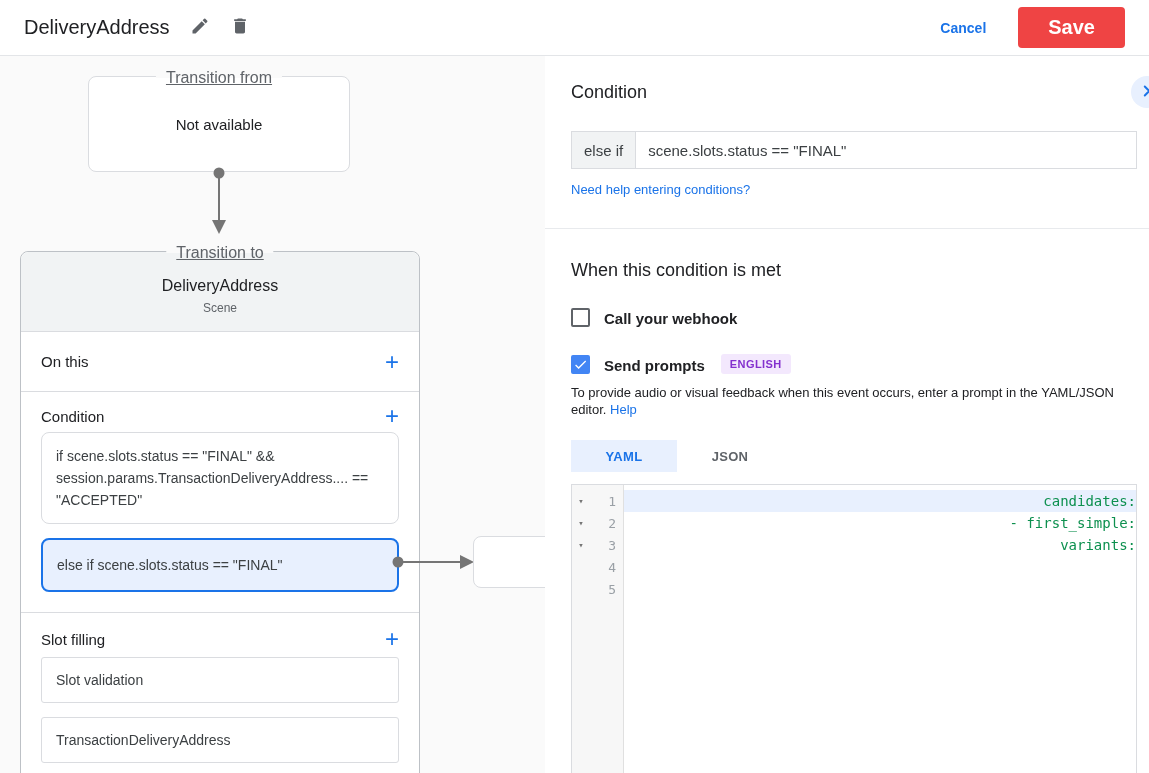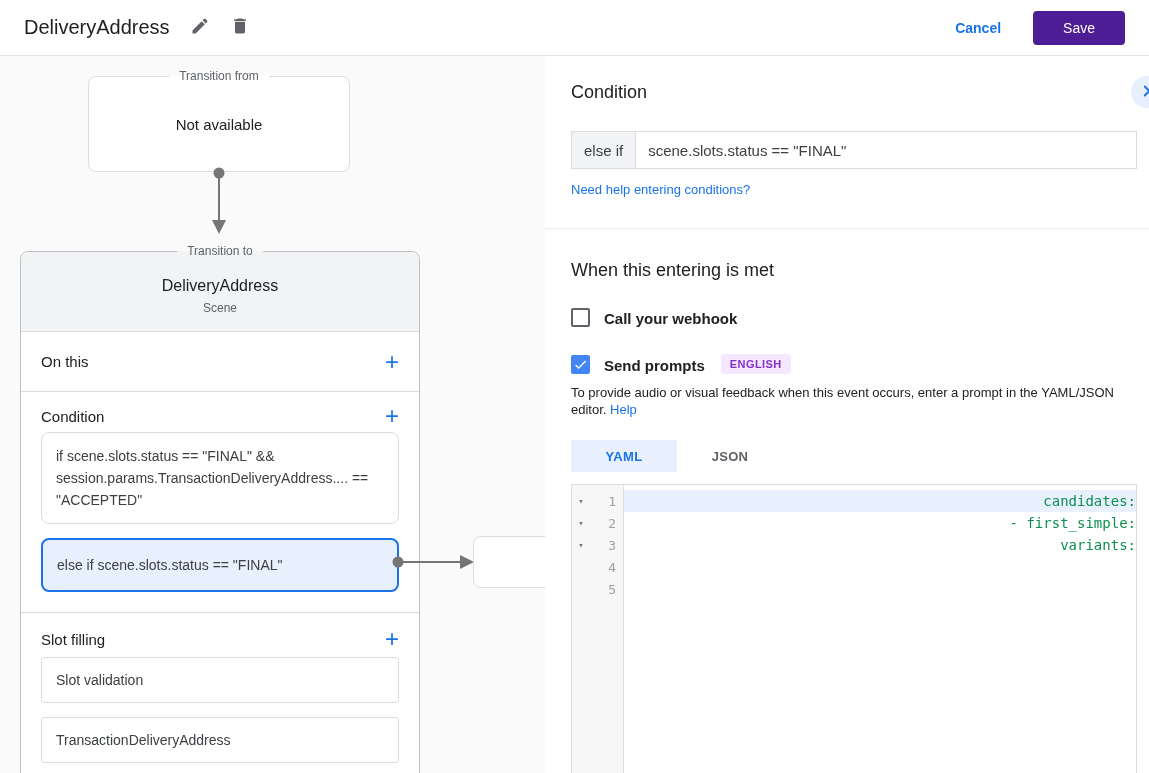--- a/index.html
+++ b/index.html
@@ -9,31 +9,31 @@
   
   .appbar { position:absolute; left:0; top:0; width:1149px; height:56px; background:#fff;
     border-bottom:1px solid #e3e5e8; display:flex; align-items:center; padding:0 24px; z-index:5; }
   .appbar-title { font-size:20px; color:#202124; }
   .icon-btn { background:none; border:none; cursor:pointer; padding:4px; display:flex; align-items:center; }
   .icon-btn.edit { margin-left:16px; }
   .icon-btn.delete { margin-left:12px; }
   .appbar-spacer { flex:1; }
   .btn-text { background:none; border:none; color:#1a73e8; font-size:14px; font-weight:700;
     font-family:"Liberation Sans",sans-serif; cursor:pointer; padding:8px 16px; margin-right:16px; }
-  .btn-filled { background:#4c1d95; border:none; color:#fff; font-size:14px; font-weight:400;
+  .btn-filled { background:#ef4444; border:none; color:#fff; font-size:20px; font-weight:700;
     font-family:"Liberation Sans",sans-serif; cursor:pointer; padding:9px 30px; border-radius:4px; }
 
   
   .main { position:absolute; left:0; top:56px; width:1149px; height:717px; }
 
   
   .canvas { position:absolute; left:0; top:0; width:545px; height:717px; background:#fafafa; }
 
   .legend { position:absolute; top:-8px; left:50%; transform:translateX(-50%);
-    font-size:12px; color:#5f6368; padding:0 10px; white-space:nowrap; }
+    font-size:16px; color:#5f6368; padding:0 10px; white-space:nowrap;text-decoration:underline; }
 
   .from-box { position:absolute; left:88px; top:20px; width:262px; height:96px; background:#fff;
     border:1px solid #dadce0; border-radius:8px; display:flex; align-items:center; justify-content:center; }
   .from-box .legend { background:linear-gradient(to bottom,#fafafa 50%,#ffffff 50%); }
   .from-box-text { font-size:15px; color:#202124; }
 
   .scene-card { position:absolute; left:20px; top:195px; width:400px; height:620px; background:#fff;
     border:1px solid #bdc1c6; border-radius:8px; }
   .scene-card .legend { background:linear-gradient(to bottom,#fafafa 50%,#f1f3f4 50%); }
   .card-header { background:#f1f3f4; border-radius:8px 8px 0 0; border-bottom:1px solid #dadce0;
@@ -205,21 +205,21 @@
     </div>
 
     <div class="cond-input">
       <span class="cond-prefix">else if</span>
       <input class="cond-value" value="scene.slots.status == &quot;FINAL&quot;" style="">
     </div>
     <a class="help-link">Need help entering conditions?</a>
 
     <hr class="panel-divider">
 
-    <h2 class="panel-heading when-title">When this entering is met</h2>
+    <h2 class="panel-heading when-title">When this condition is met</h2>
 
     <div class="check-row">
       <span class="checkbox">
         
       </span>
       <span class="check-label">Call your webhook</span>
     </div>
 
     <div class="check-row">
       <span class="checkbox checked">

